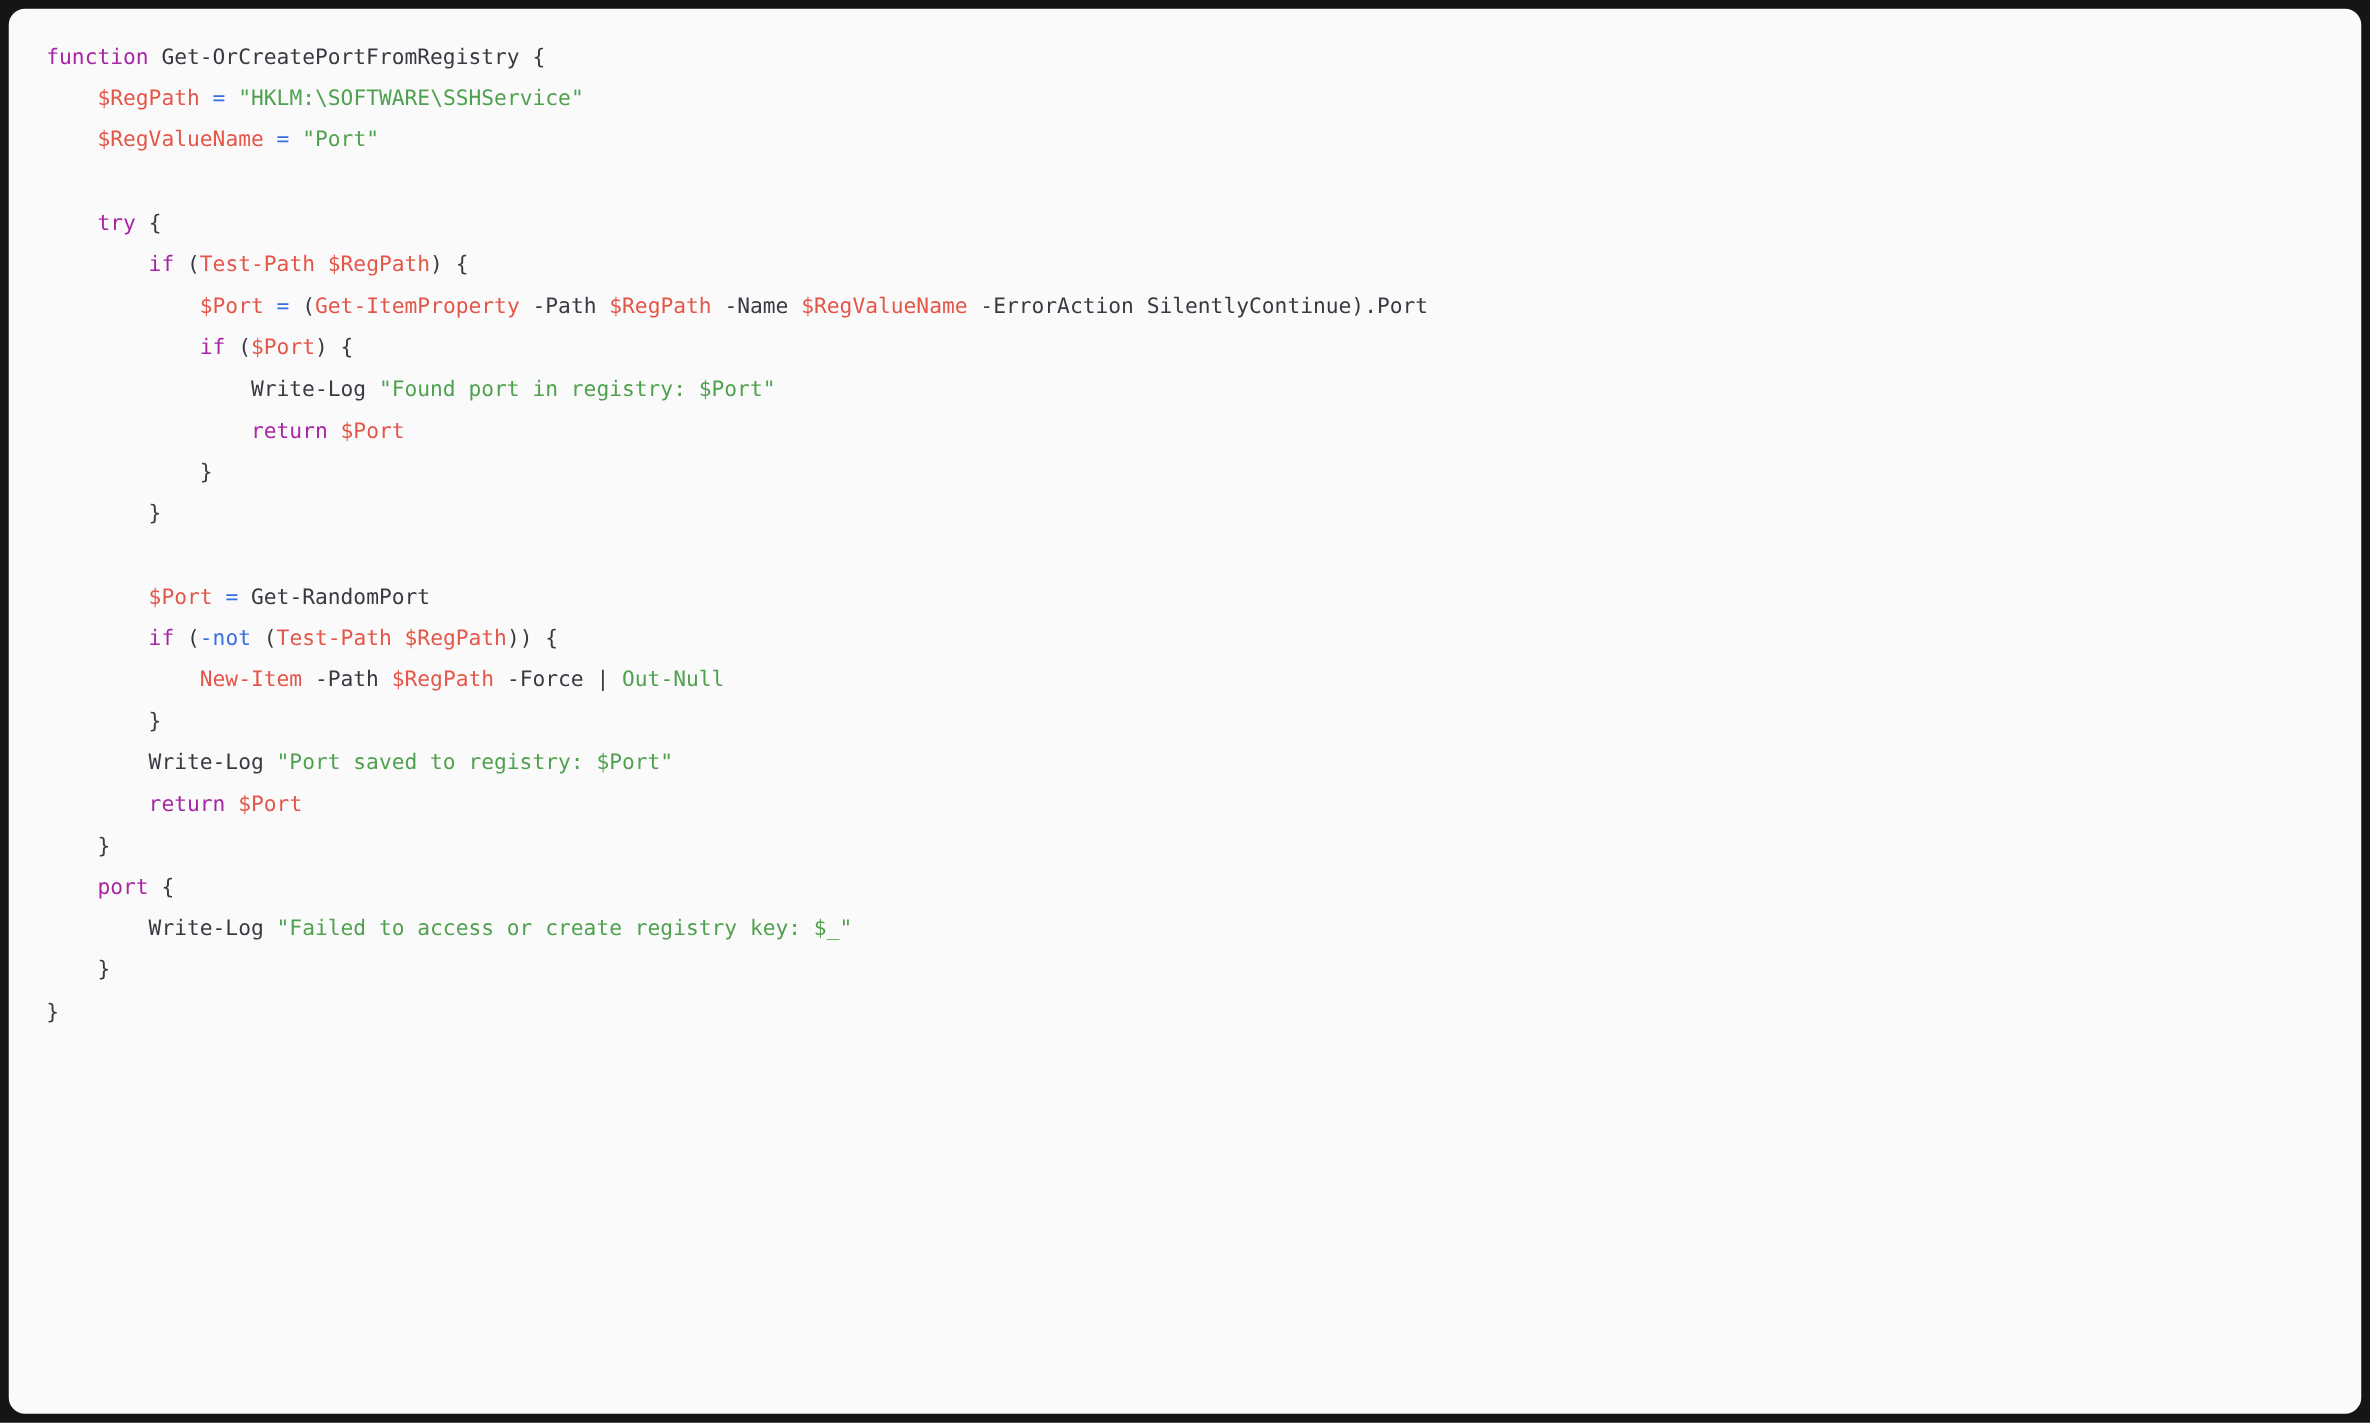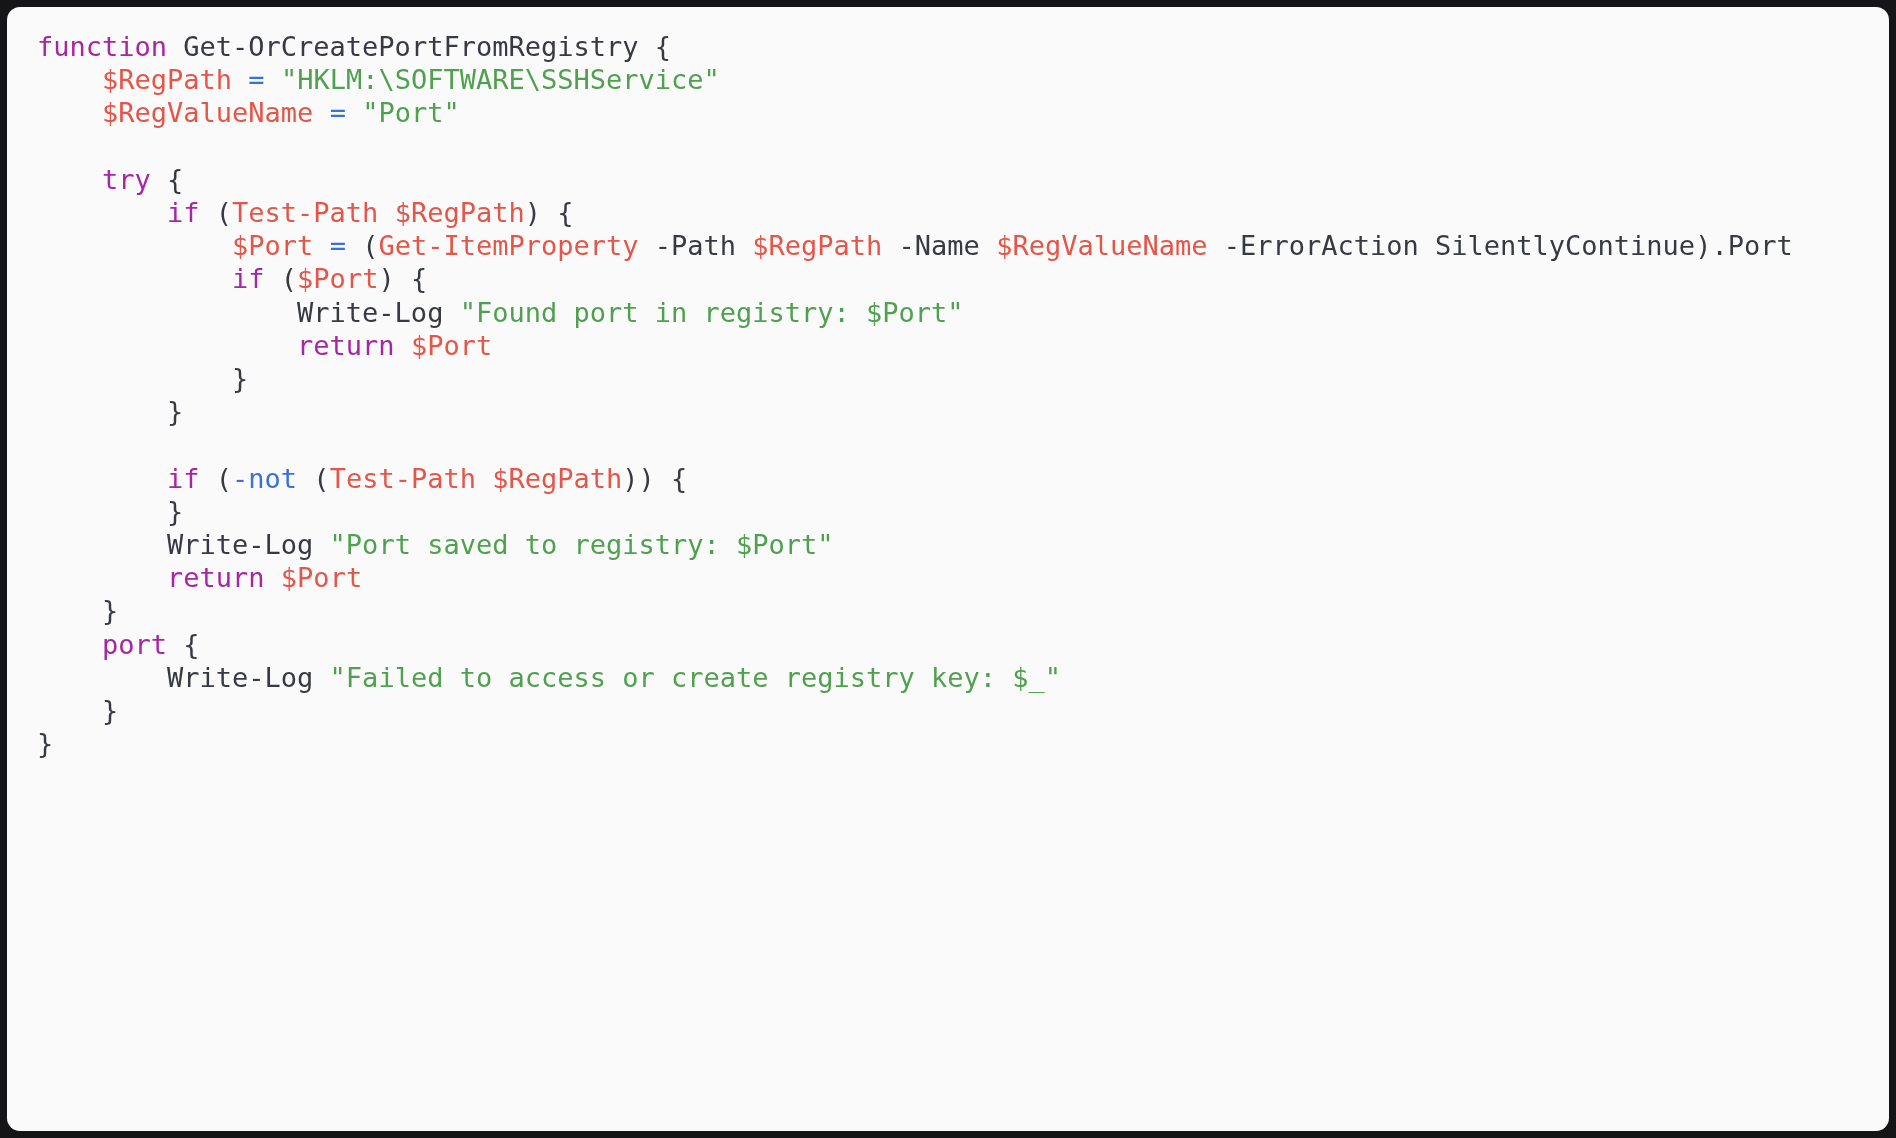--- a/index.html
+++ b/index.html
@@ -26,21 +26,21 @@
     right:7px;
     bottom:7px;
     background:var(--card_background);
     border-radius:13px;
     box-sizing:border-box;
     overflow:hidden;
   }
   .code-block{
     padding:23px 20px 30px 30px;
     font-family:"DejaVu Sans Mono","Liberation Mono",monospace;
-    font-size:27px;
+    font-size:17px;
     line-height:33.2px;
     color:var(--plain);
   }
   .code-line{
     white-space:pre;
     min-height:33.2px;
   }
   .tok-plain{color:var(--plain);}
   .tok-keyword{color:var(--keyword);}
   .tok-red{color:var(--red);}
@@ -58,21 +58,23 @@
       <div class="code-line">&nbsp;</div>
       <div class="code-line"><span class="tok-plain">    </span><span class="tok-keyword">try</span><span class="tok-plain"> {</span></div>
       <div class="code-line"><span class="tok-plain">        </span><span class="tok-keyword">if</span><span class="tok-plain"> (</span><span class="tok-red">Test-Path $RegPath</span><span class="tok-plain">) {</span></div>
       <div class="code-line"><span class="tok-plain">            </span><span class="tok-red">$Port</span><span class="tok-plain"> </span><span class="tok-blue">=</span><span class="tok-plain"> (</span><span class="tok-red">Get-ItemProperty</span><span class="tok-plain"> -Path </span><span class="tok-red">$RegPath</span><span class="tok-plain"> -Name </span><span class="tok-red">$RegValueName</span><span class="tok-plain"> -ErrorAction SilentlyContinue).Port</span></div>
       <div class="code-line"><span class="tok-plain">            </span><span class="tok-keyword">if</span><span class="tok-plain"> (</span><span class="tok-red">$Port</span><span class="tok-plain">) {</span></div>
       <div class="code-line"><span class="tok-plain">                Write-Log </span><span class="tok-green">"Found port in registry: $Port"</span></div>
       <div class="code-line"><span class="tok-plain">                </span><span class="tok-keyword">return</span><span class="tok-plain"> </span><span class="tok-red">$Port</span></div>
       <div class="code-line"><span class="tok-plain">            }</span></div>
       <div class="code-line"><span class="tok-plain">        }</span></div>
       <div class="code-line">&nbsp;</div>
+      <div class="code-line"><span class="tok-plain">        </span><span class="tok-red">$Port</span><span class="tok-plain"> </span><span class="tok-blue">=</span><span class="tok-plain"> Get-RandomPort</span></div>
       <div class="code-line"><span class="tok-plain">        </span><span class="tok-keyword">if</span><span class="tok-plain"> (</span><span class="tok-blue">-not</span><span class="tok-plain"> (</span><span class="tok-red">Test-Path $RegPath</span><span class="tok-plain">)) {</span></div>
+      <div class="code-line"><span class="tok-plain">            </span><span class="tok-red">New-Item</span><span class="tok-plain"> -Path </span><span class="tok-red">$RegPath</span><span class="tok-plain"> -Force | </span><span class="tok-green">Out-Null</span></div>
       <div class="code-line"><span class="tok-plain">        }</span></div>
       <div class="code-line"><span class="tok-plain">        Write-Log </span><span class="tok-green">"Port saved to registry: $Port"</span></div>
       <div class="code-line"><span class="tok-plain">        </span><span class="tok-keyword">return</span><span class="tok-plain"> </span><span class="tok-red">$Port</span></div>
       <div class="code-line"><span class="tok-plain">    }</span></div>
       <div class="code-line"><span class="tok-plain">    </span><span class="tok-keyword">port</span><span class="tok-plain"> {</span></div>
       <div class="code-line"><span class="tok-plain">        Write-Log </span><span class="tok-green">"Failed to access or create registry key: $_"</span></div>
       <div class="code-line"><span class="tok-plain">    }</span></div>
       <div class="code-line"><span class="tok-plain">}</span></div>
     </div>
 </div>

